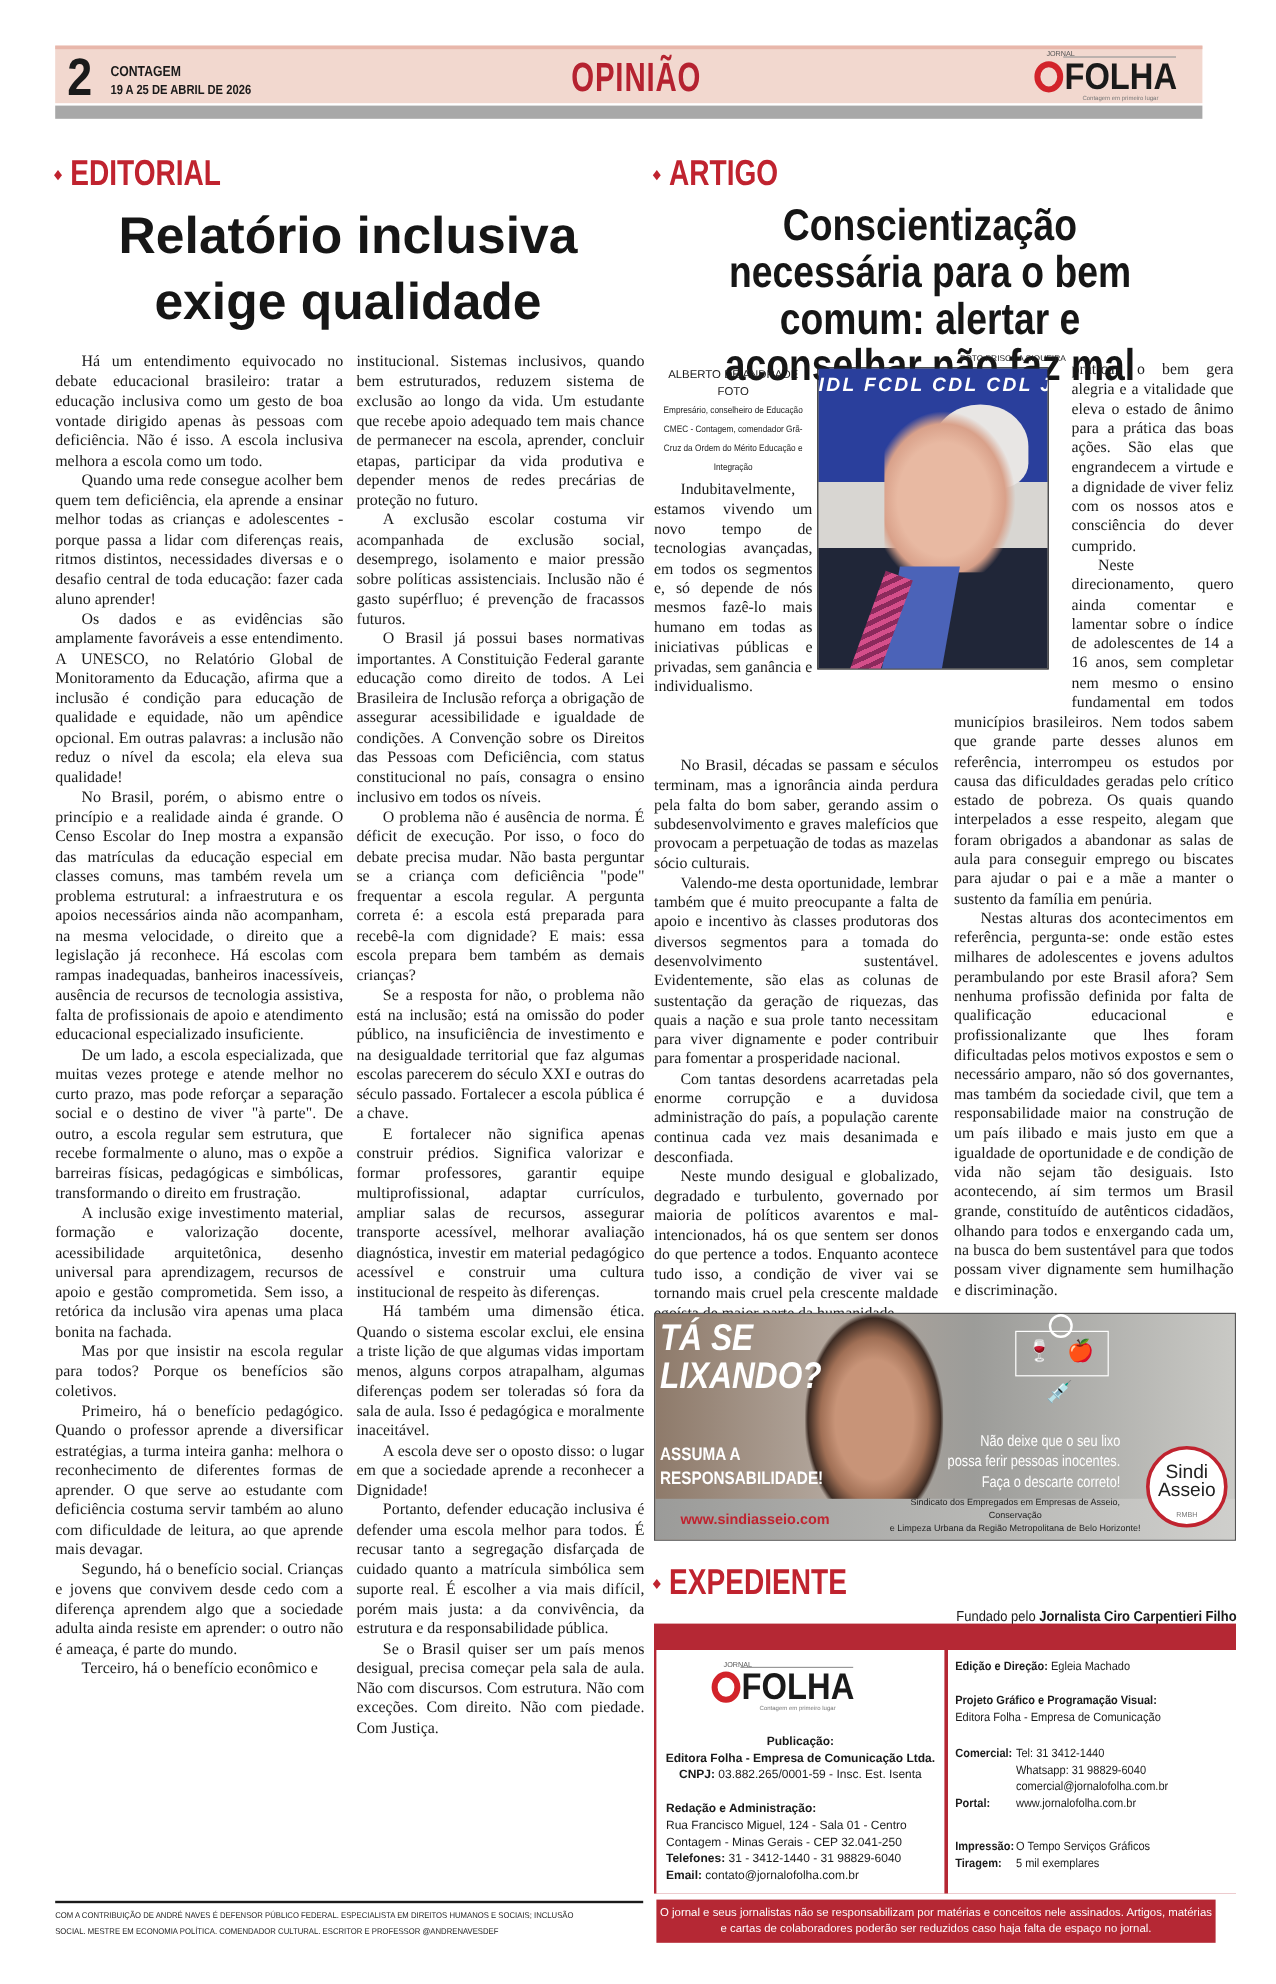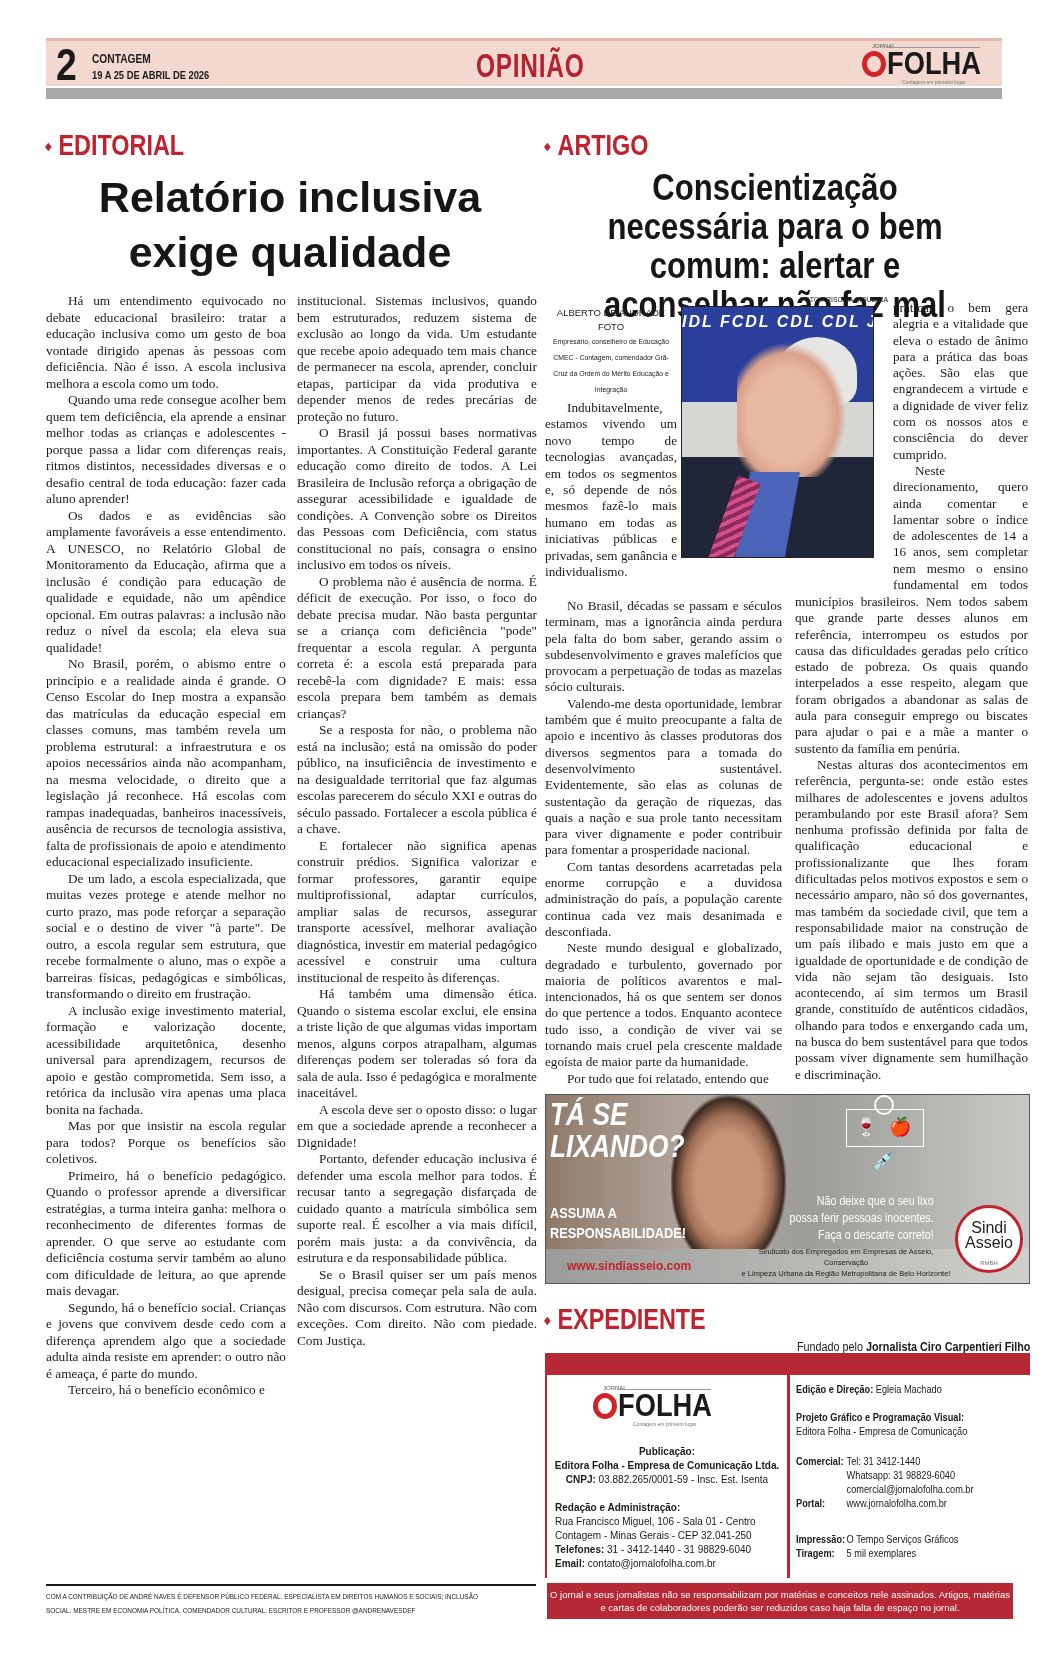--- a/index.html
+++ b/index.html
@@ -31,21 +31,21 @@
   .col { position: absolute; font-size: 13.3px; line-height: 16.5px; text-align: justify; hyphens: manual; }
   .col p { text-indent: 22px; }
   .col1 { left: 46px; top: 293px; width: 240px; height: 1288px; overflow: hidden; }
   .col2 { left: 297px; top: 293px; width: 240px; height: 1282px; overflow: hidden; }
 
   .byline { position: absolute; left: 545px; top: 306px; width: 132px; text-align: center; font-family: "Liberation Sans", sans-serif; }
   .byline .name { font-size: 9.5px; line-height: 14px; }
   .byline .role { font-size: 7.8px; line-height: 16px; transform: scaleX(0.88); }
 
   .col3a { left: 545px; top: 400px; width: 132px; height: 196px; overflow: hidden; font-size: 13.2px; line-height: 16.4px; }
-  .col3b { left: 545px; top: 598px; width: 237px; height: 486px; overflow: hidden; font-size: 13.2px; line-height: 16.3px; }
+  .col3b { left: 545px; top: 630px; width: 237px; height: 486px; overflow: hidden; font-size: 13.2px; line-height: 16.3px; }
   .col4a { left: 893px; top: 300px; width: 135px; height: 294px; overflow: hidden; font-size: 13.2px; line-height: 16.3px; }
   .col4b { left: 795px; top: 594px; width: 233px; height: 490px; overflow: hidden; font-size: 13.2px; line-height: 16.3px; }
 
   .photo-credit { position: absolute; left: 800px; top: 296px; font: 7px "Liberation Sans", sans-serif; color: #222; }
   .photo { position: absolute; left: 681px; top: 306px; width: 193px; height: 252px; background: linear-gradient(#2a3f9c 0 38%, #d8d6d2 38% 60%, #202638 60% 100%); overflow: hidden; border: 1px solid #222; }
   .photo .banner { position: absolute; left: 0; top: 6px; width: 100%; font: bold italic 16px "Liberation Sans", sans-serif; color: #fff; white-space: nowrap; letter-spacing: 2px; }
   .photo .head { position: absolute; left: 55px; top: 35px; width: 110px; height: 135px; background: radial-gradient(ellipse at 45% 55%, #e8b9a2 0 45%, #d9a18a 60%, transparent 70%); }
   .photo .hair { position: absolute; left: 95px; top: 30px; width: 80px; height: 70px; border-radius: 50% 50% 30% 30%; background: #e8e6e4; }
   .photo .shirt { position: absolute; left: 60px; top: 165px; width: 50px; height: 90px; background: #4b63b8; transform: skewX(-10deg); }
   .photo .tie { position: absolute; left: 40px; top: 170px; width: 24px; height: 90px; background: repeating-linear-gradient(135deg, #8b2a5c 0 4px, #d44e8a 4px 8px); transform: rotate(20deg); }
@@ -113,20 +113,21 @@
   <p>De um lado, a escola especializada, que muitas vezes protege e atende melhor no curto prazo, mas pode reforçar a separação social e o destino de viver "à parte". De outro, a escola regular sem estrutura, que recebe formalmente o aluno, mas o expõe a barreiras físicas, pedagógicas e simbólicas, transformando o direito em frustração.</p>
   <p>A inclusão exige investimento material, formação e valorização docente, acessibilidade arquitetônica, desenho universal para aprendizagem, recursos de apoio e gestão comprometida. Sem isso, a retórica da inclusão vira apenas uma placa bonita na fachada.</p>
   <p>Mas por que insistir na escola regular para todos? Porque os benefícios são coletivos.</p>
   <p>Primeiro, há o benefício pedagógico. Quando o professor aprende a diversificar estratégias, a turma inteira ganha: melhora o reconhecimento de diferentes formas de aprender. O que serve ao estudante com deficiência costuma servir também ao aluno com dificuldade de leitura, ao que aprende mais devagar.</p>
   <p>Segundo, há o benefício social. Crianças e jovens que convivem desde cedo com a diferença aprendem algo que a sociedade adulta ainda resiste em aprender: o outro não é ameaça, é parte do mundo.</p>
   <p>Terceiro, há o benefício econômico e</p>
 </div>
 
 <div class="col col2">
   <p style="text-indent:0">institucional. Sistemas inclusivos, quando bem estruturados, reduzem sistema de exclusão ao longo da vida. Um estudante que recebe apoio adequado tem mais chance de permanecer na escola, aprender, concluir etapas, participar da vida produtiva e depender menos de redes precárias de proteção no futuro.</p>
+  <p>A exclusão escolar costuma vir acompanhada de exclusão social, desemprego, isolamento e maior pressão sobre políticas assistenciais. Inclusão não é gasto supérfluo; é prevenção de fracassos futuros.</p>
   <p>O Brasil já possui bases normativas importantes. A Constituição Federal garante educação como direito de todos. A Lei Brasileira de Inclusão reforça a obrigação de assegurar acessibilidade e igualdade de condições. A Convenção sobre os Direitos das Pessoas com Deficiência, com status constitucional no país, consagra o ensino inclusivo em todos os níveis.</p>
   <p>O problema não é ausência de norma. É déficit de execução. Por isso, o foco do debate precisa mudar. Não basta perguntar se a criança com deficiência "pode" frequentar a escola regular. A pergunta correta é: a escola está preparada para recebê-la com dignidade? E mais: essa escola prepara bem também as demais crianças?</p>
   <p>Se a resposta for não, o problema não está na inclusão; está na omissão do poder público, na insuficiência de investimento e na desigualdade territorial que faz algumas escolas parecerem do século XXI e outras do século passado. Fortalecer a escola pública é a chave.</p>
   <p>E fortalecer não significa apenas construir prédios. Significa valorizar e formar professores, garantir equipe multiprofissional, adaptar currículos, ampliar salas de recursos, assegurar transporte acessível, melhorar avaliação diagnóstica, investir em material pedagógico acessível e construir uma cultura institucional de respeito às diferenças.</p>
   <p>Há também uma dimensão ética. Quando o sistema escolar exclui, ele ensina a triste lição de que algumas vidas importam menos, alguns corpos atrapalham, algumas diferenças podem ser toleradas só fora da sala de aula. Isso é pedagógica e moralmente inaceitável.</p>
   <p>A escola deve ser o oposto disso: o lugar em que a sociedade aprende a reconhecer a Dignidade!</p>
   <p>Portanto, defender educação inclusiva é defender uma escola melhor para todos. É recusar tanto a segregação disfarçada de cuidado quanto a matrícula simbólica sem suporte real. É escolher a via mais difícil, porém mais justa: a da convivência, da estrutura e da responsabilidade pública.</p>
   <p>Se o Brasil quiser ser um país menos desigual, precisa começar pela sala de aula. Não com discursos. Com estrutura. Não com exceções. Com direito. Não com piedade. Com Justiça.</p>
 </div>
 
@@ -218,21 +219,21 @@
     <span class="word">FOLHA</span>
     <span class="tag">Contagem em primeiro lugar</span>
   </div>
   <div class="exp-pub">
     <div class="lbl">Publicação:</div>
     <div class="lbl">Editora Folha - Empresa de Comunicação Ltda.</div>
     <div><span class="lbl">CNPJ:</span> <span>03.882.265/0001-59 - Insc. Est. Isenta</span></div>
   </div>
   <div class="exp-addr">
     <div class="lbl">Redação e Administração:</div>
-    <div>Rua Francisco Miguel, 106 - Sala 01 - Centro</div>
+    <div>Rua Francisco Miguel, 124 - Sala 01 - Centro</div>
     <div>Contagem - Minas Gerais - CEP 32.041-250</div>
     <div><span class="lbl">Telefones:</span> <span>31 - 3412-1440 - 31 98829-6040</span></div>
     <div><span class="lbl">Email:</span> <span>contato@jornalofolha.com.br</span></div>
   </div>
 </div>
 
 <div class="exp-right">
   <div class="blk" style="top:8px;">
     <span class="lbl">Edição e Direção:</span> <span>Egleia Machado</span>
   </div>

